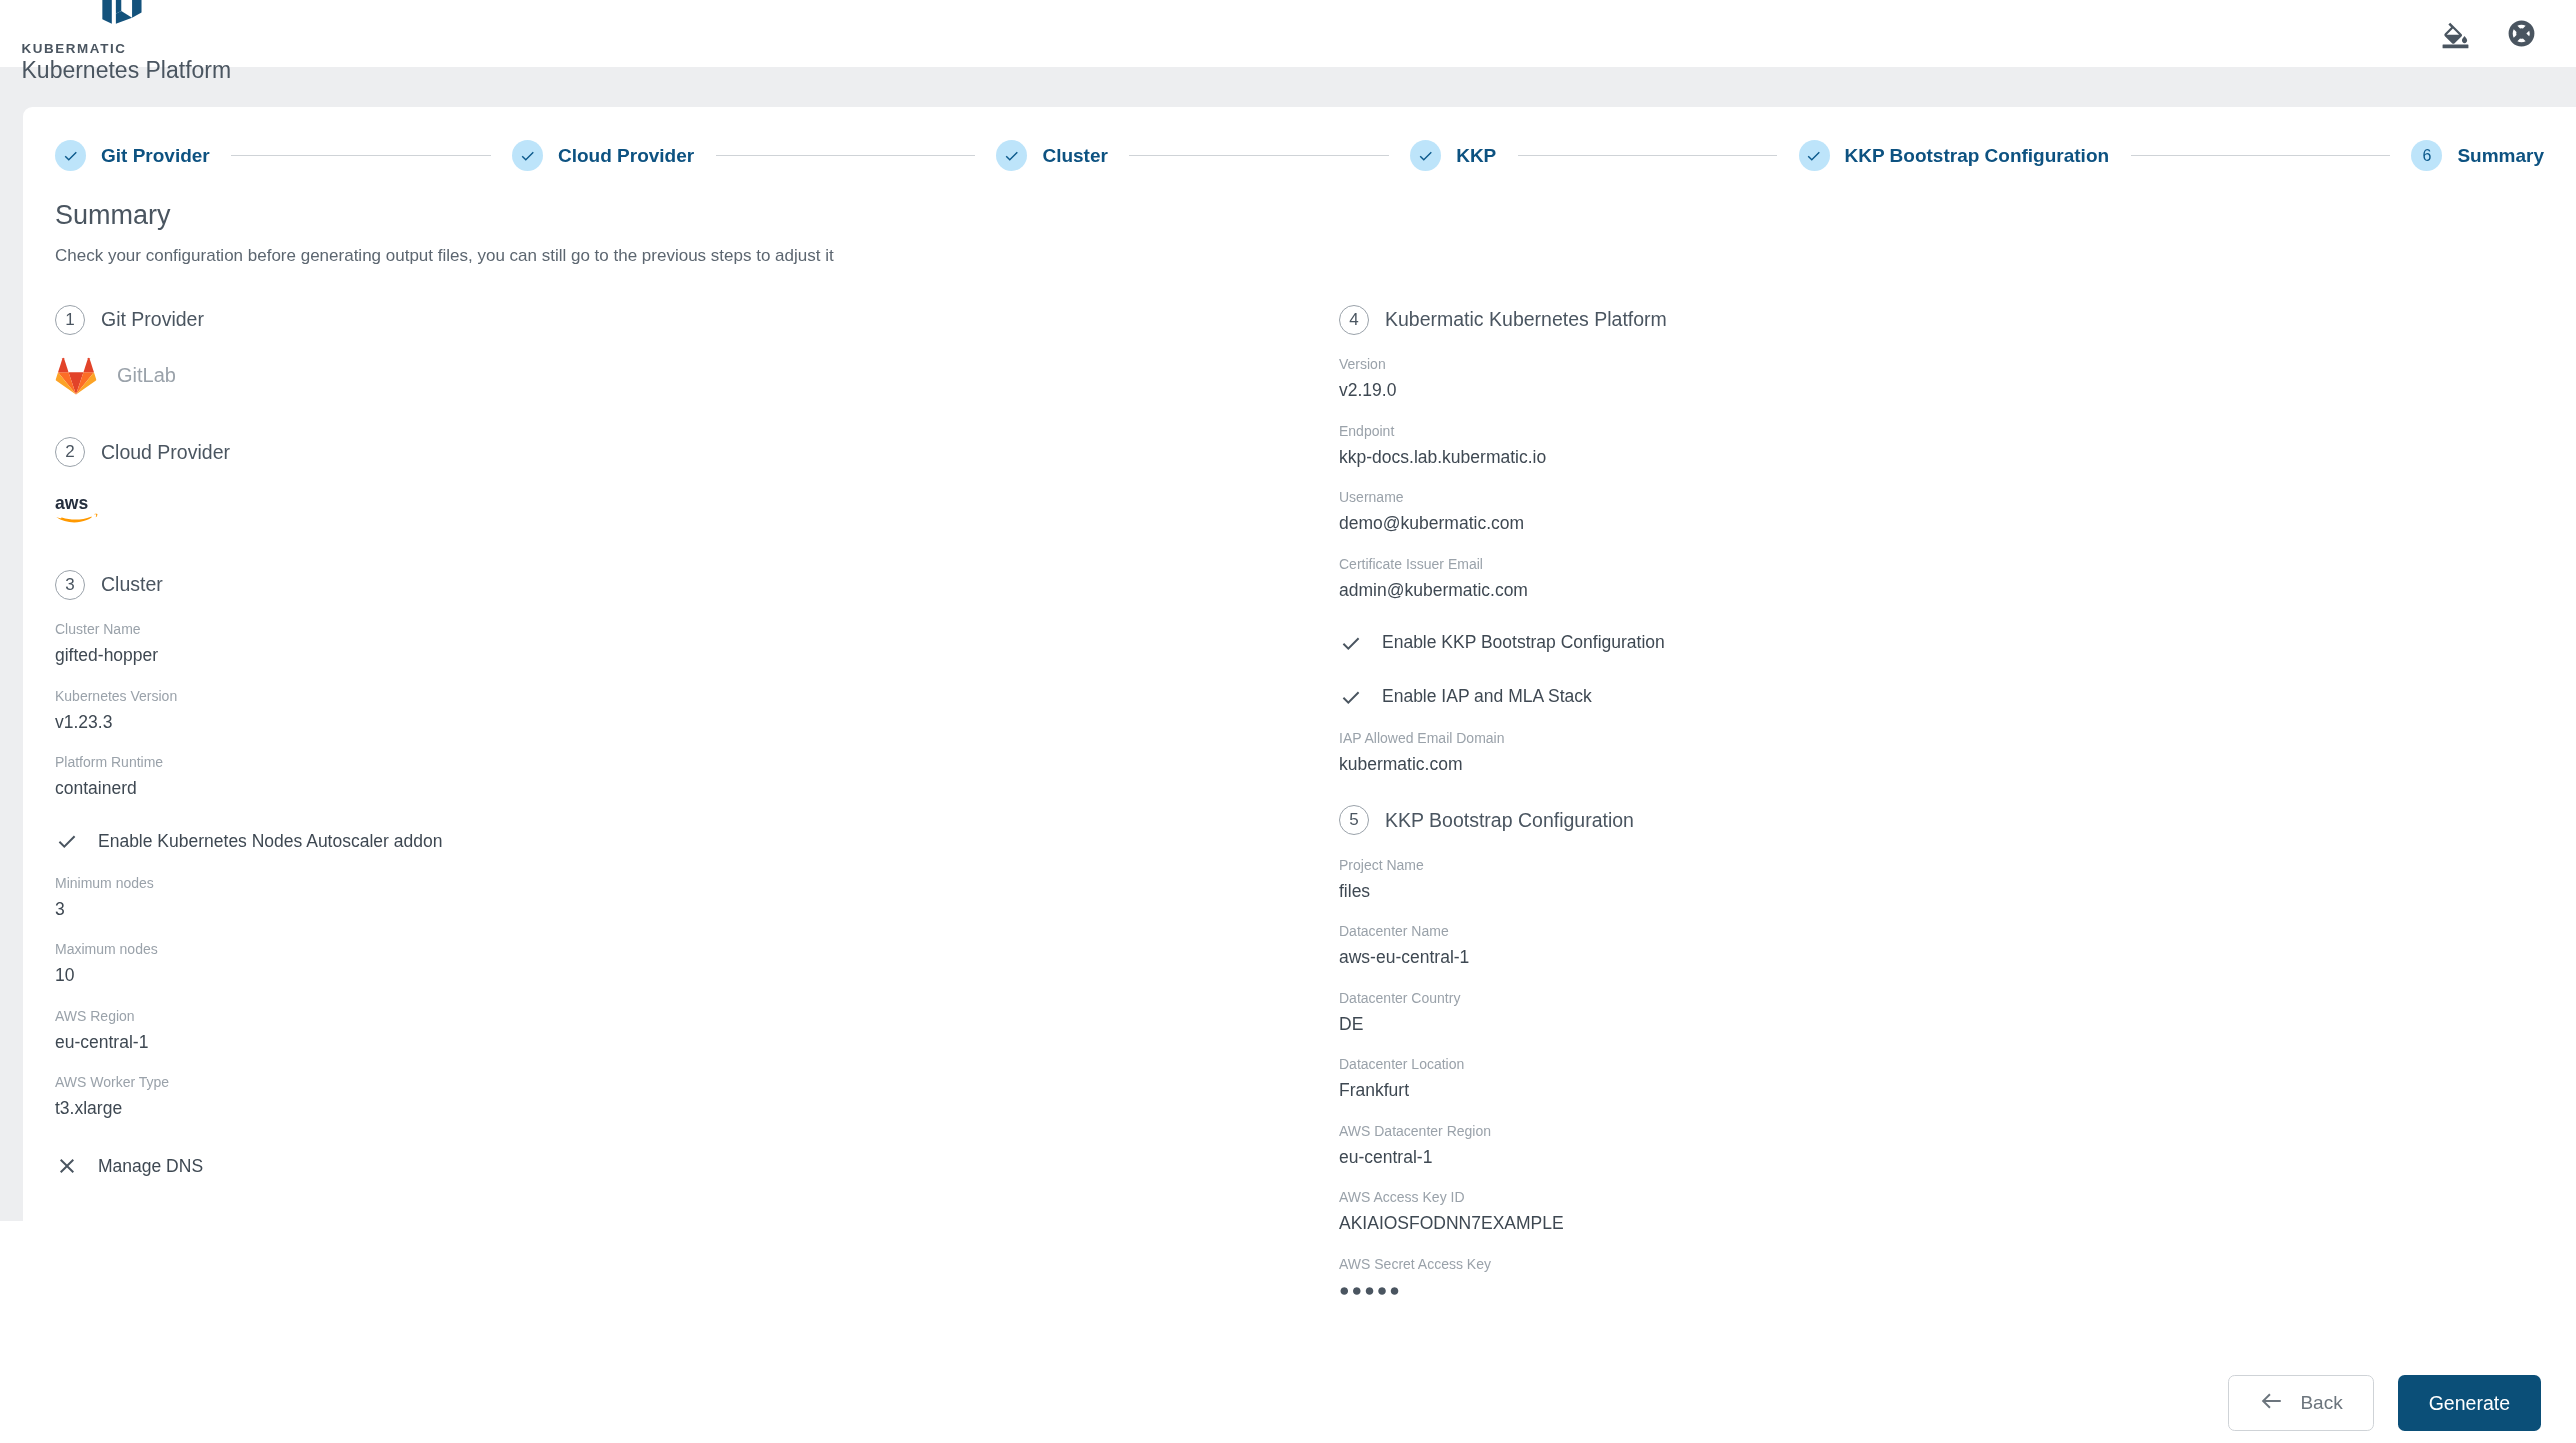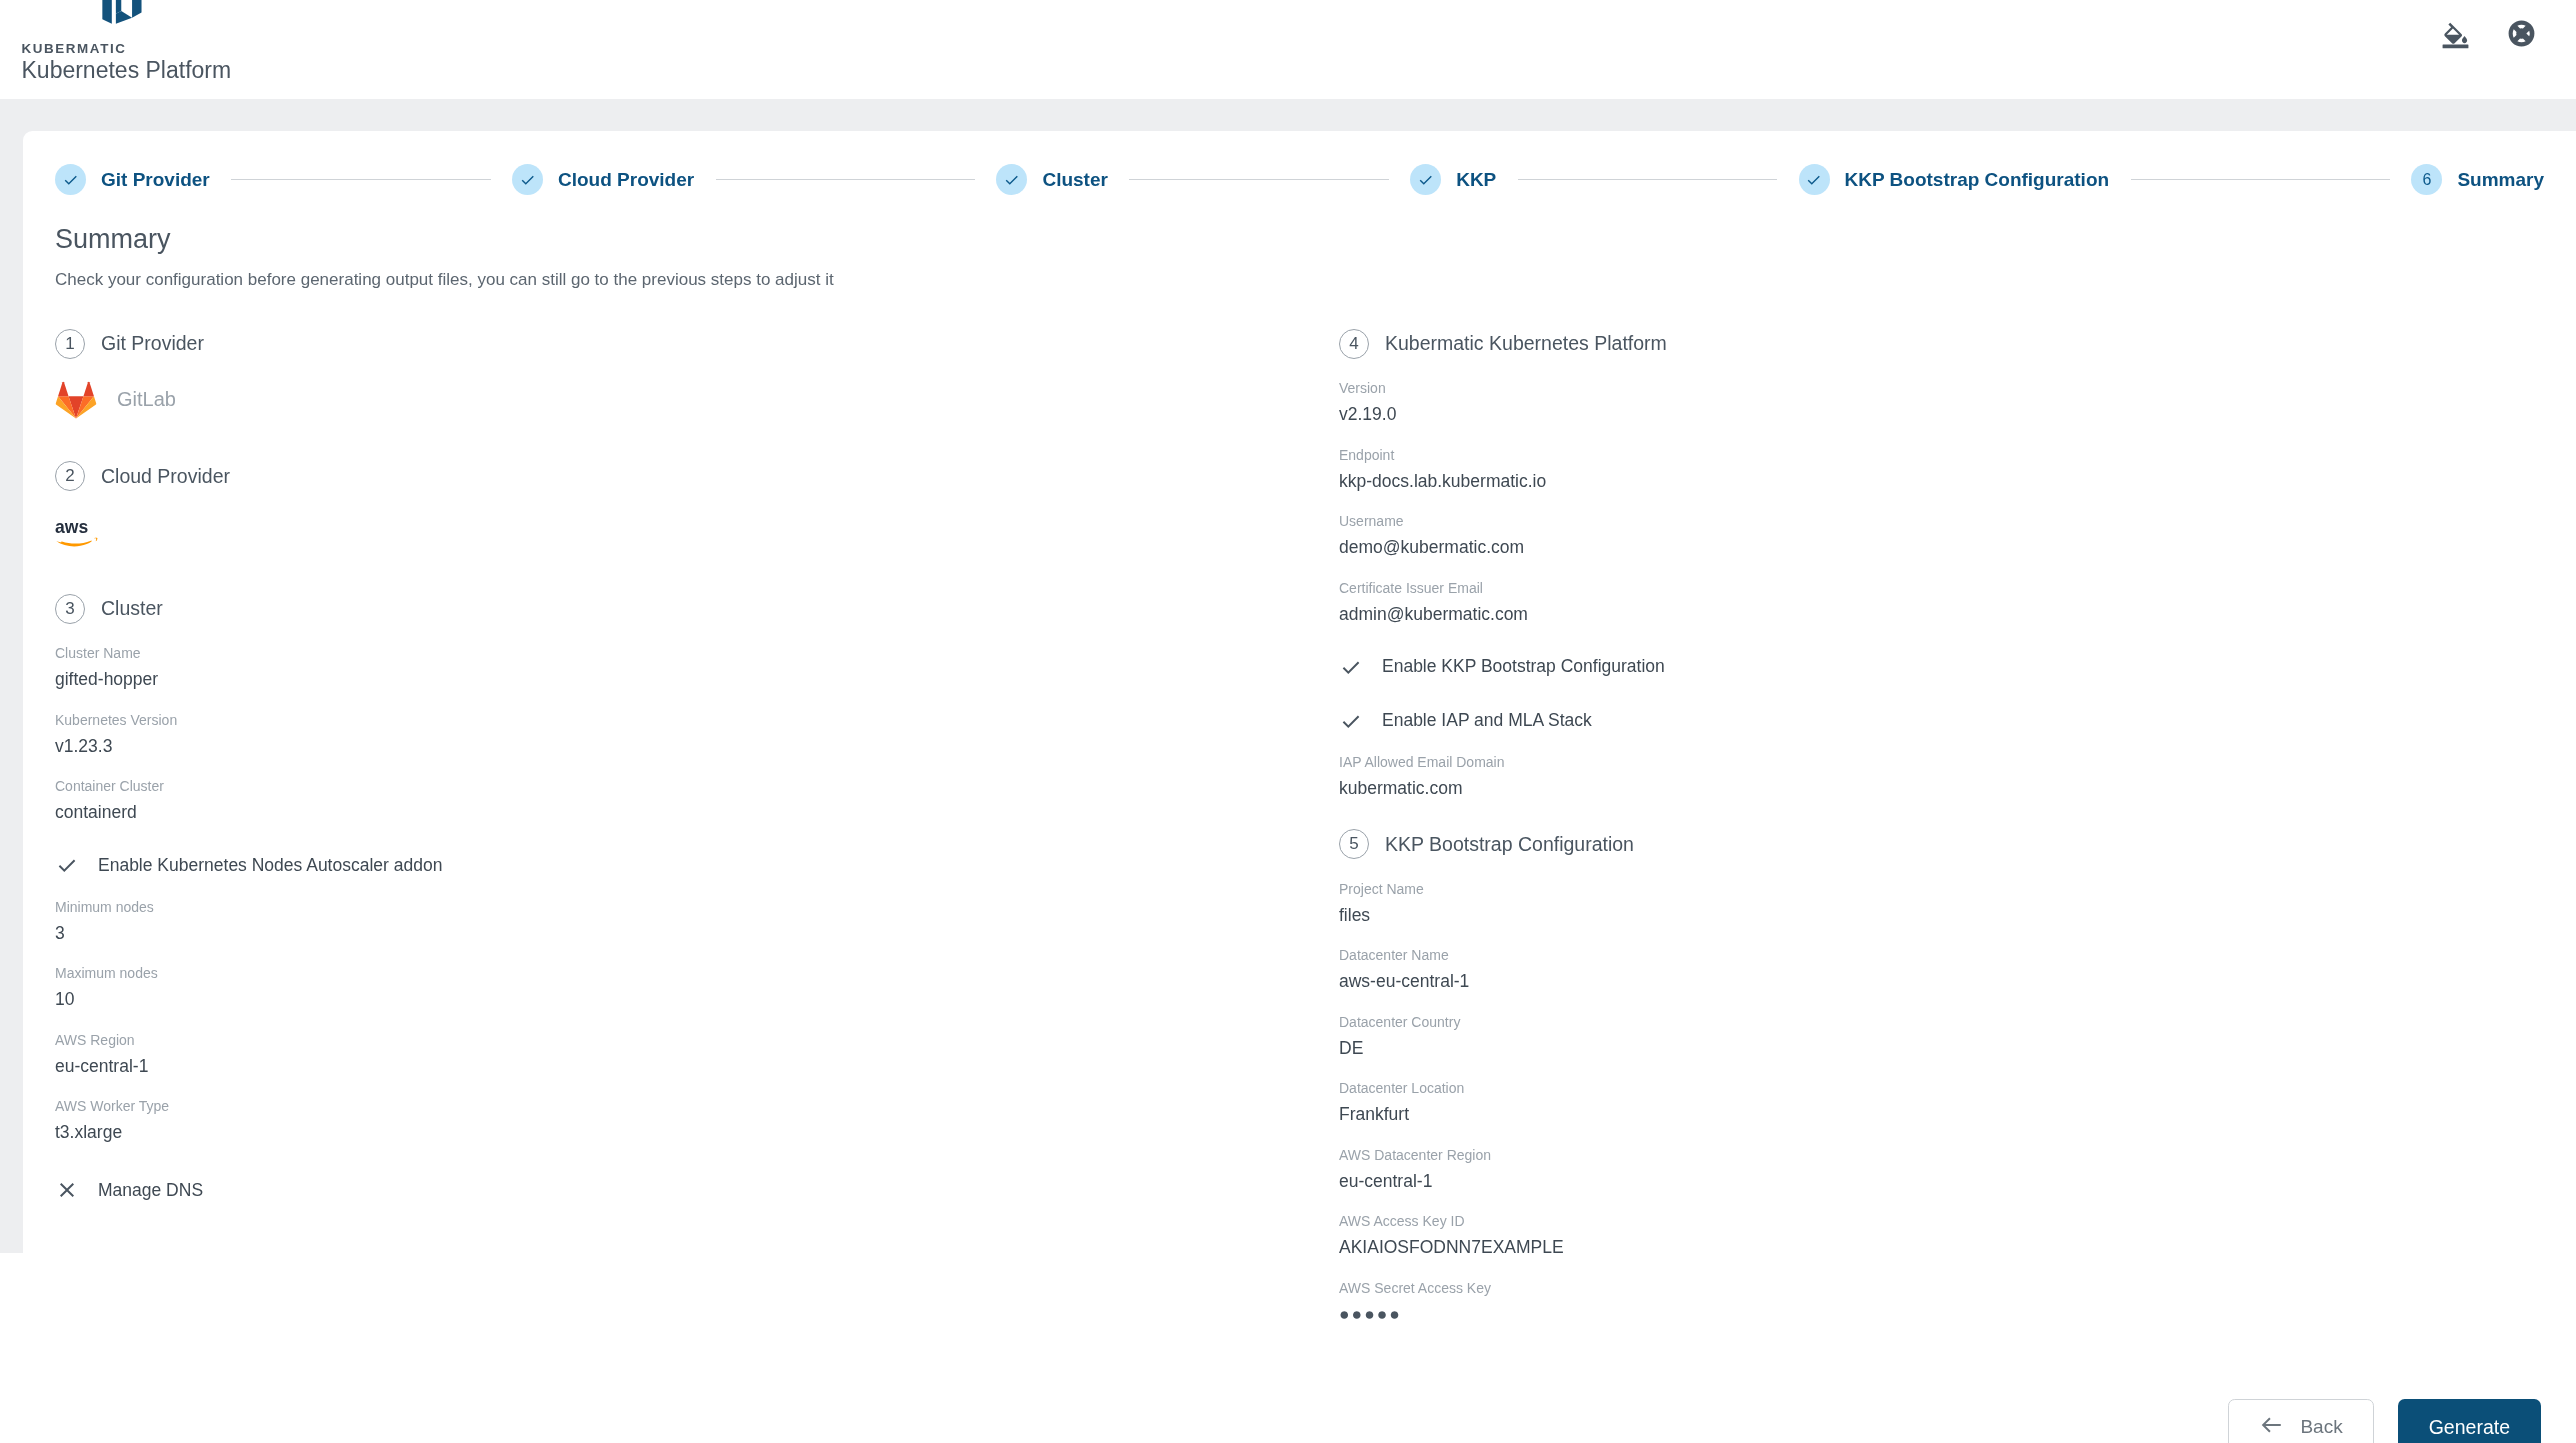--- a/index.html
+++ b/index.html
@@ -31,22 +31,21 @@
   }
   .topbar-actions {
     margin-left: auto; display: flex; align-items: center; gap: 35px;
   }
   .topbar-icon { width: 31px; height: 31px; cursor: pointer; }
 
   
   .page {
     height: 1154px;
     background: #edeef0;
-    padding: 32px 0 0 23px;
-    margin-top: 32px;
+    padding: 40px 0 0 23px;
   }
   .card {
     background: #ffffff;
     border-radius: 9.4px 0 0 0;
     height: 1343px;
     position: relative;
     overflow: hidden;
   }
 
   
@@ -272,21 +271,21 @@
 
           <div class="field">
             <div class="field-label">Cluster Name</div>
             <div class="field-value">gifted-hopper</div>
           </div>
           <div class="field">
             <div class="field-label">Kubernetes Version</div>
             <div class="field-value">v1.23.3</div>
           </div>
           <div class="field">
-            <div class="field-label">Container Cluster</div>
+            <div class="field-label">Platform Runtime</div>
             <div class="field-value">containerd</div>
           </div>
 
           <div class="flagrow">
             <span class="mark">
               <svg viewBox="0 0 24 24" xmlns="http://www.w3.org/2000/svg">
                   <path d="M9.3 16.2 5.1 12l-1.4 1.4 5.6 5.6L20.3 8 18.9 6.6z" fill="#4a5560"></path>
                 </svg>
             </span>
             <span class="flag-label">Enable Kubernetes Nodes Autoscaler addon</span>

